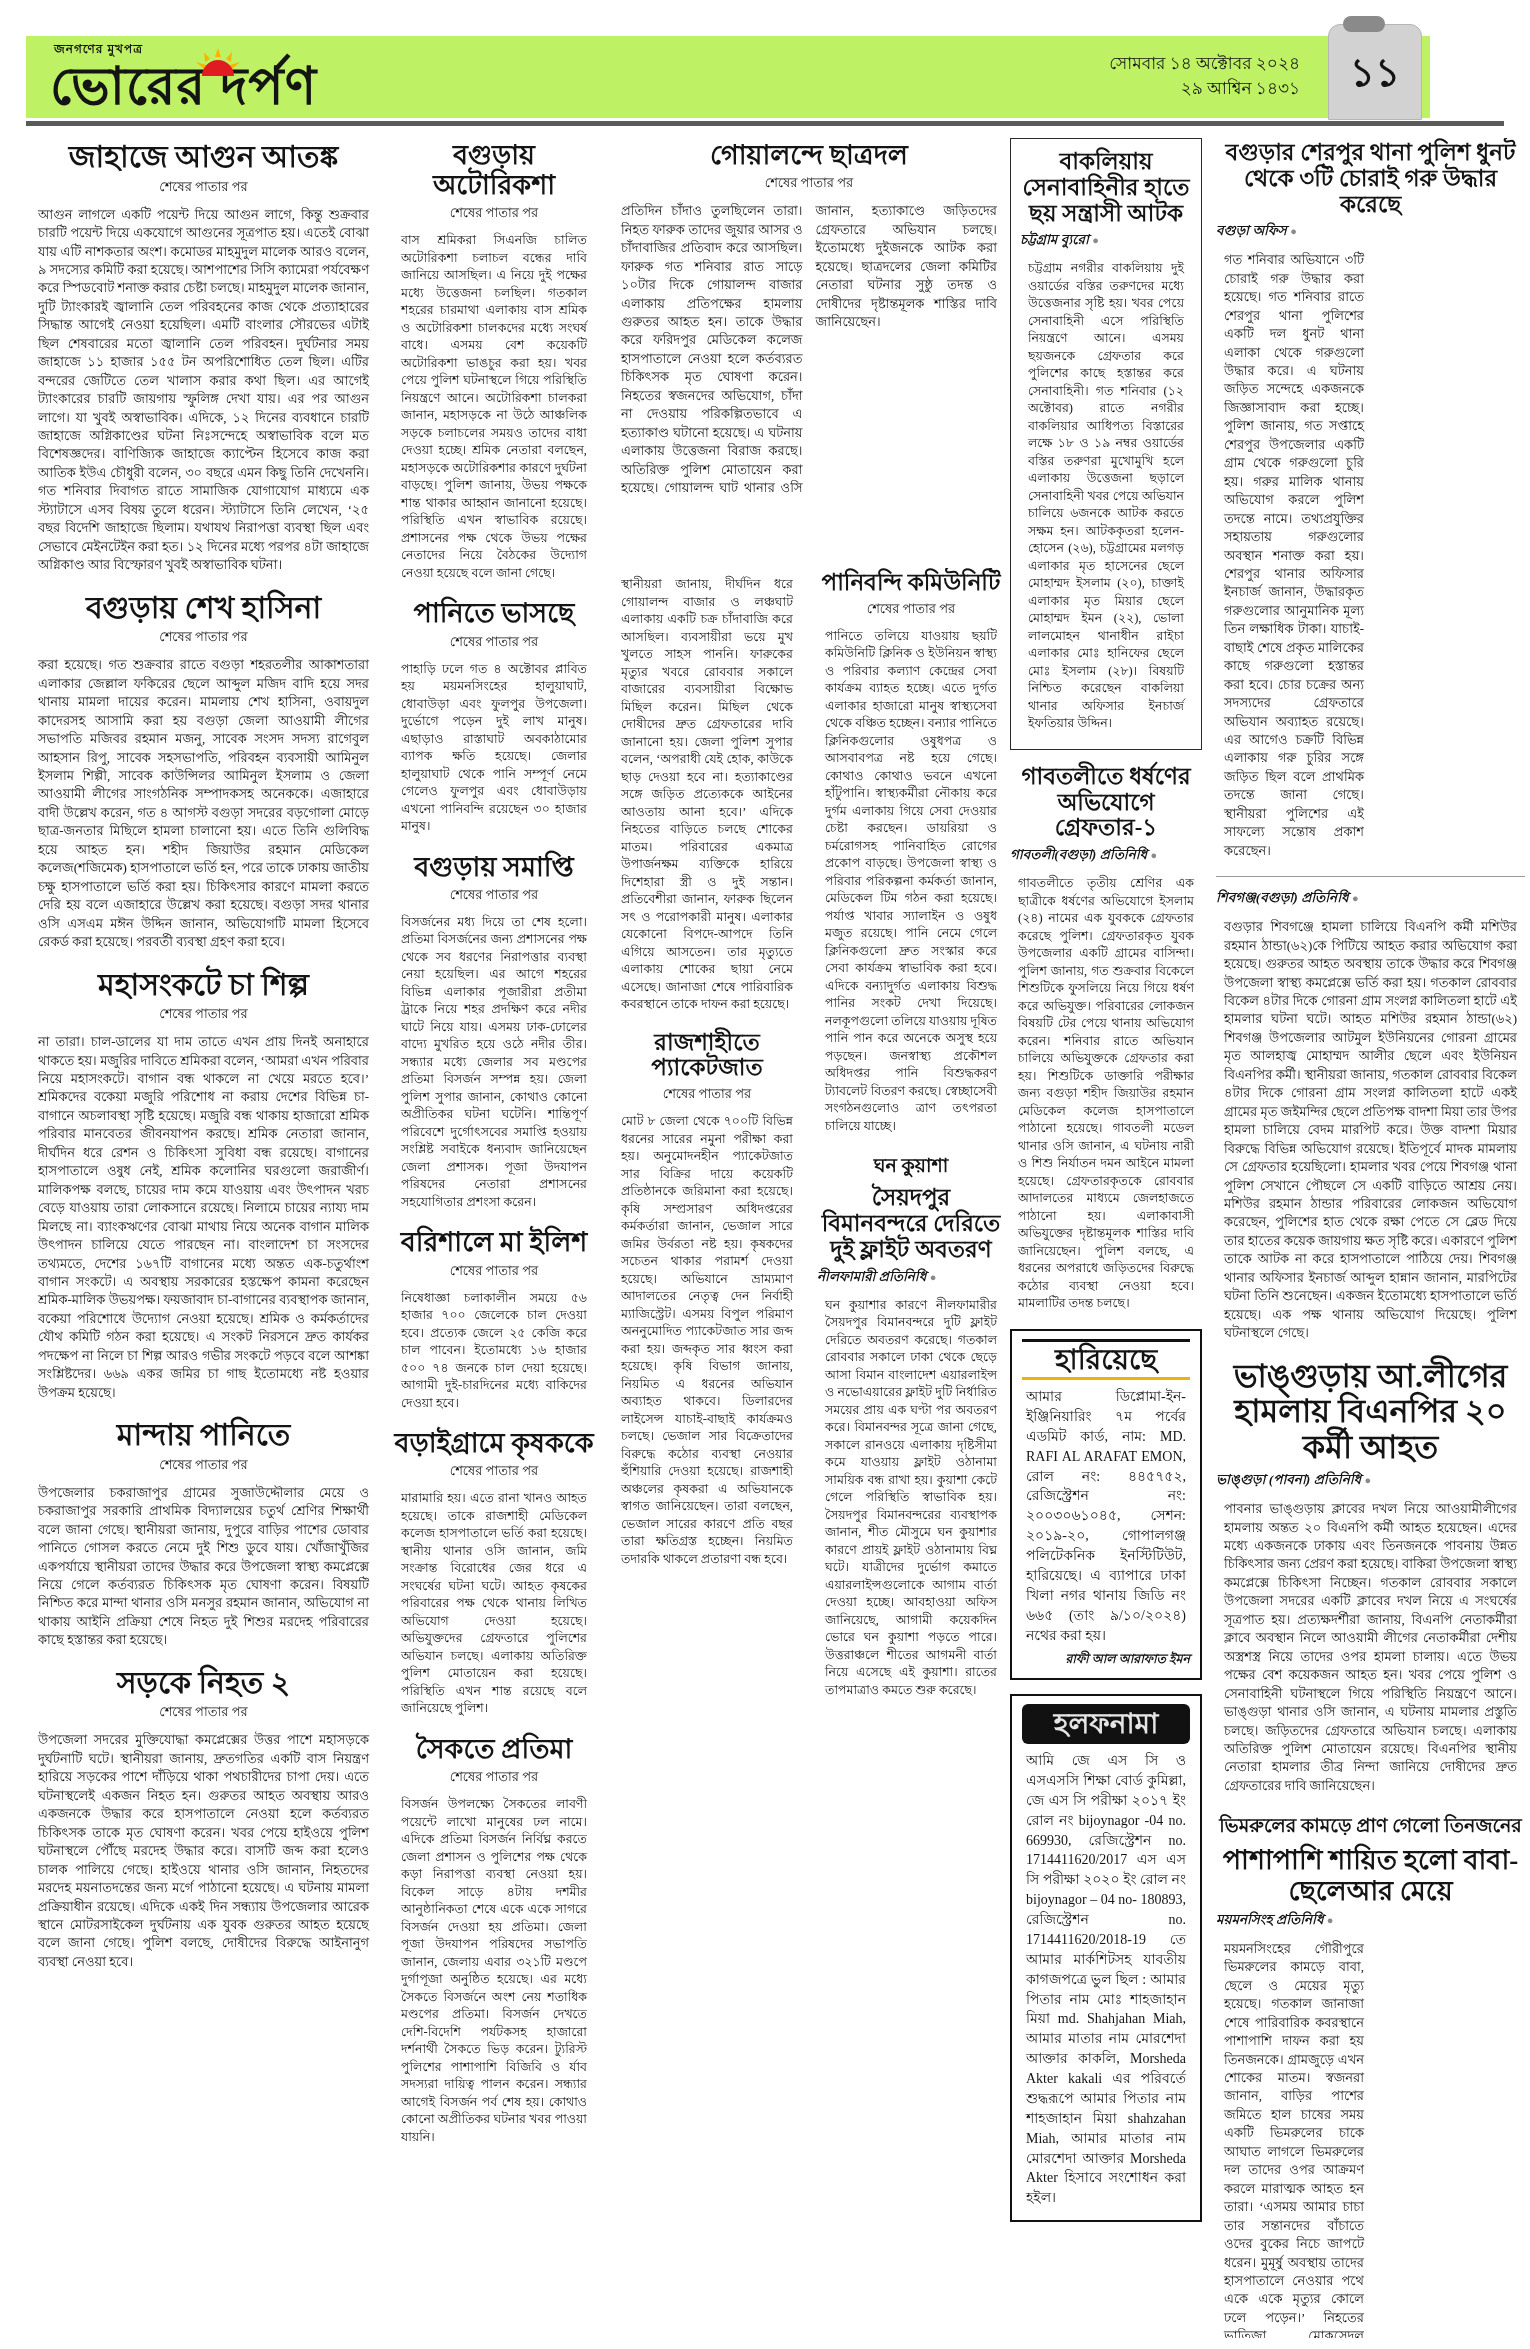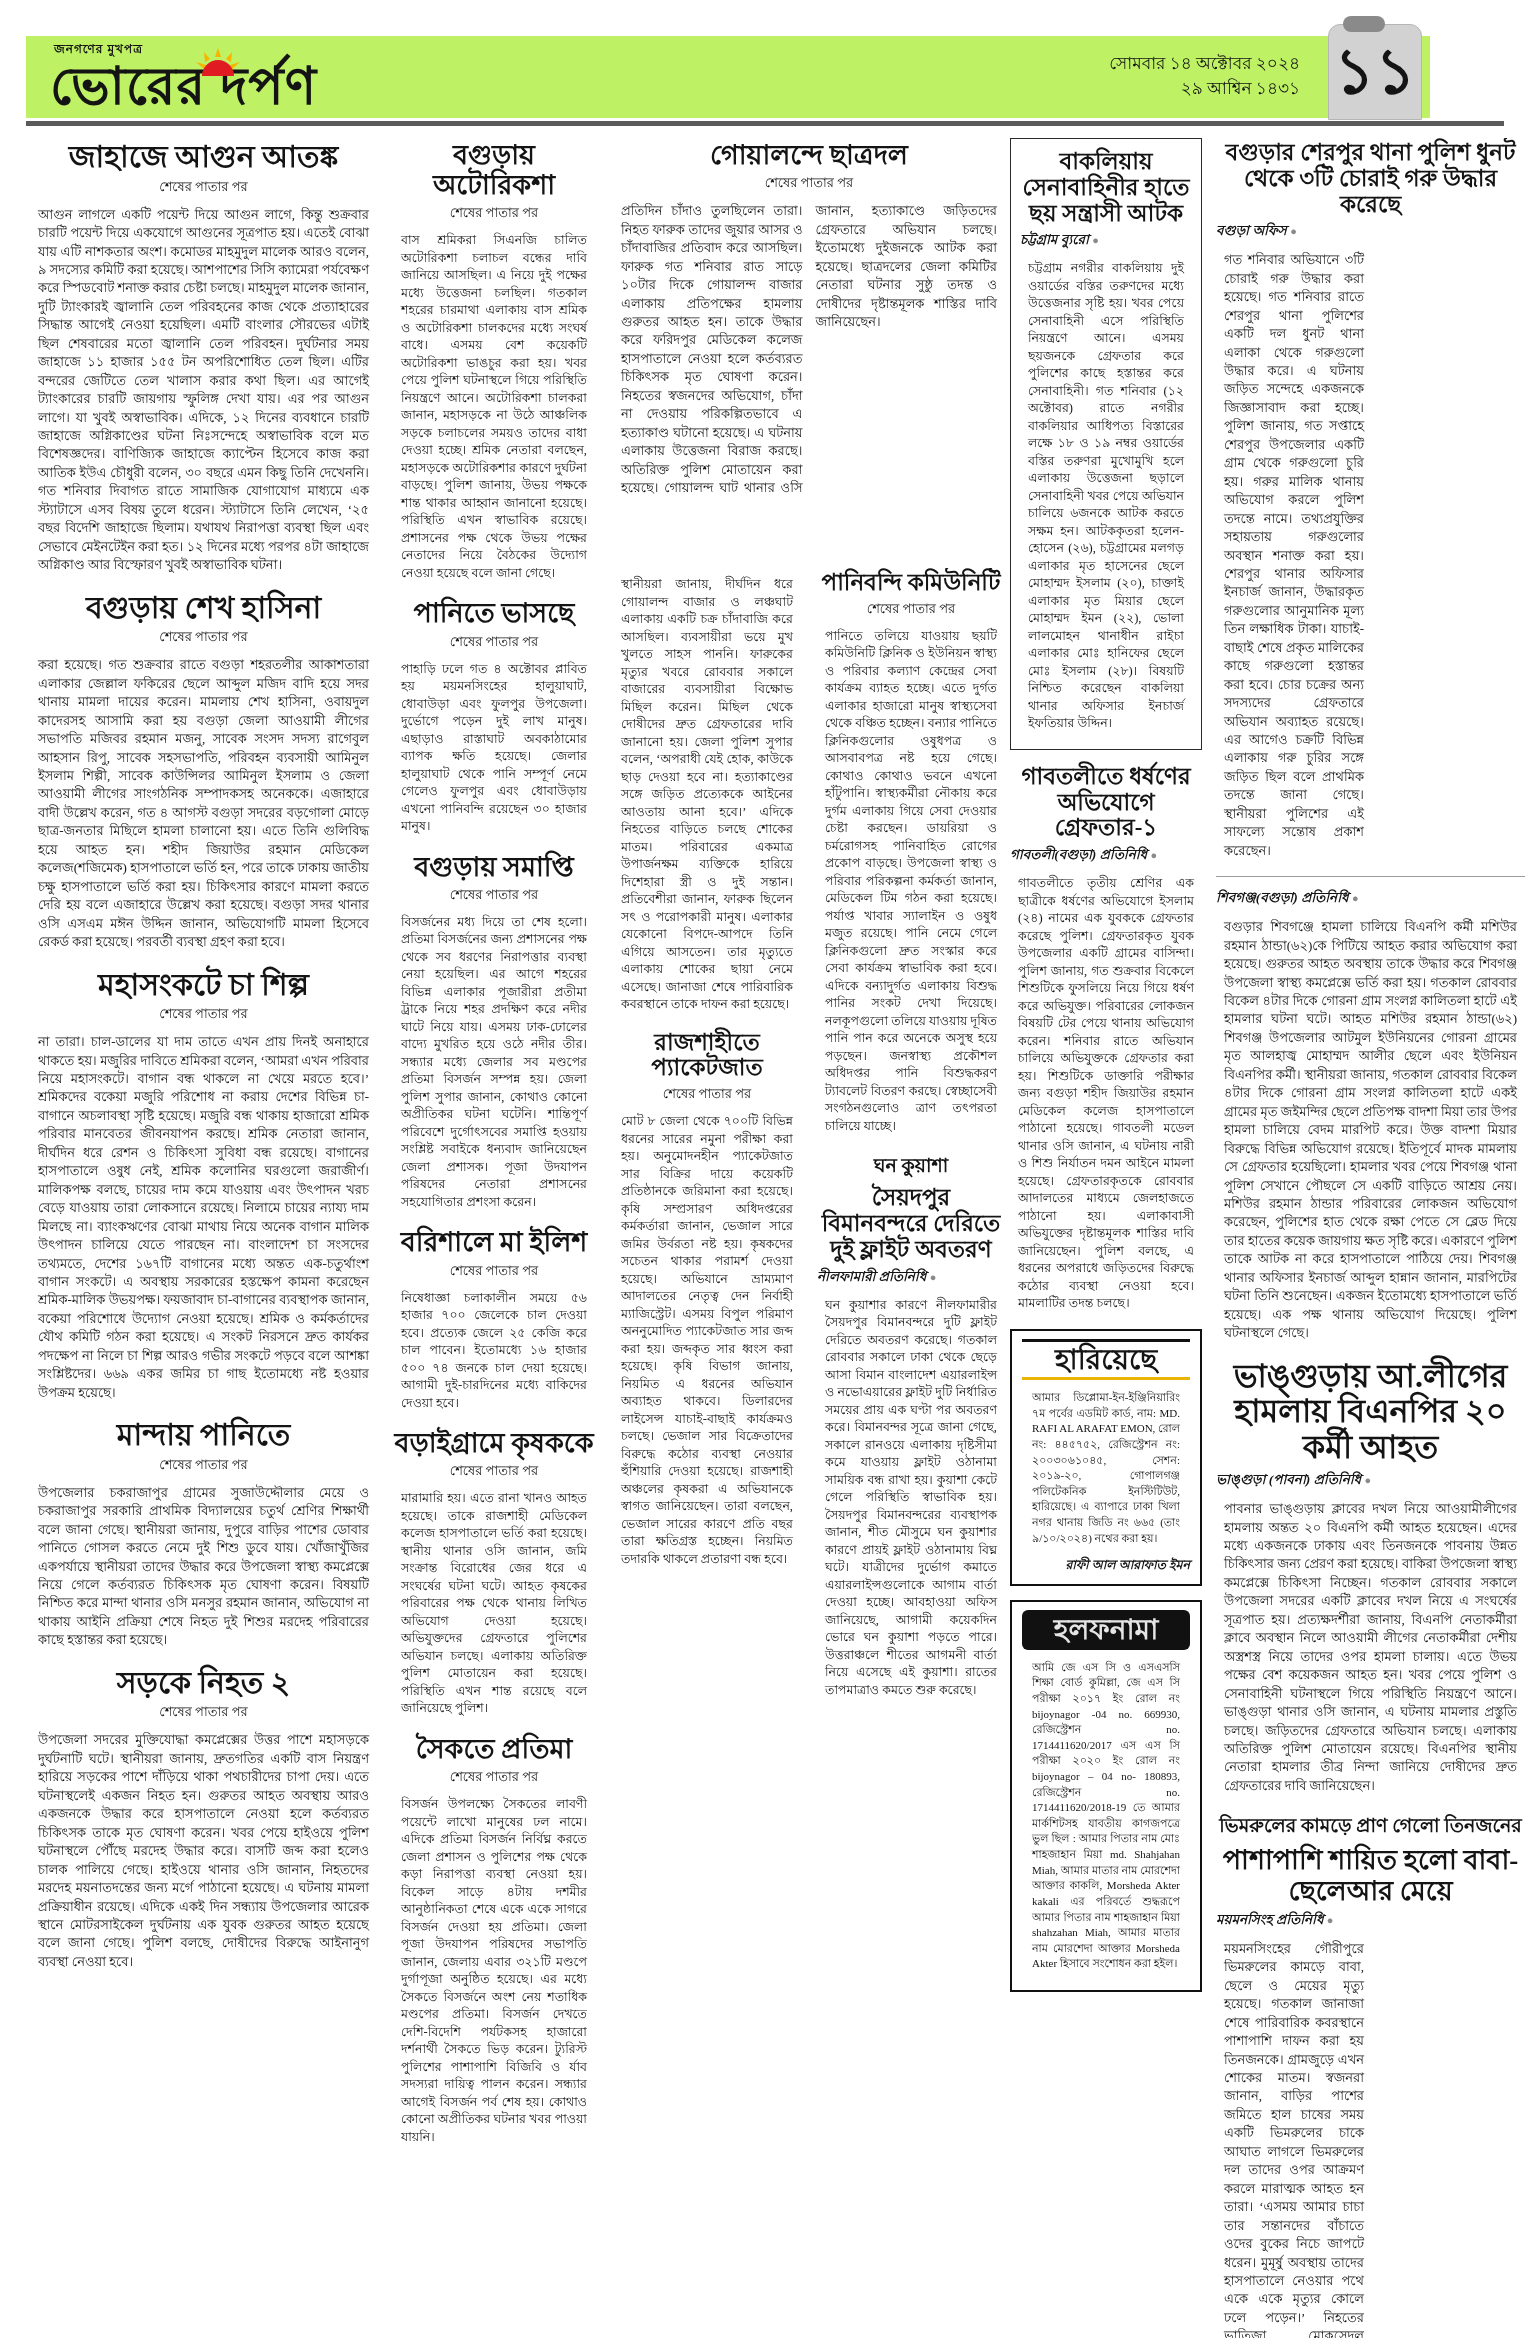--- a/index.html
+++ b/index.html
@@ -8,21 +8,21 @@
   
   .band{position:absolute;left:26px;top:36px;width:1404px;height:82px;background:#bef264;}
   .mast{position:absolute;left:24px;top:4px;}
   .tagline{font-size:12px;font-weight:700;letter-spacing:1px;margin-left:4px;}
   .logo-row{position:relative;font-size:52px;font-weight:900;line-height:1.05;letter-spacing:1px;}
   .sun{position:absolute;left:142px;top:-12px;width:52px;height:30px;}
   .dateblock{position:absolute;right:130px;top:16px;text-align:right;font-size:17px;line-height:1.45;font-weight:400;}
   .pagetab{position:absolute;right:8px;top:-12px;width:92px;height:94px;background:#d2d2d2;
            border:1px solid #b5b5b5;border-radius:12px 12px 0 0;display:flex;align-items:center;justify-content:center;}
   .tab-notch{position:absolute;top:-9px;left:14px;width:42px;height:16px;background:#8a8a8a;border-radius:8px;}
-  .pagenum{font-size:63px;font-weight:900;line-height:1;}
+  .pagenum{font-size:39px;font-weight:900;line-height:1;}
   .main-rule{position:absolute;left:26px;top:121px;width:1478px;height:5px;background:#5a5a5a;}
   
   main{position:absolute;left:0;top:138px;width:1496px;height:2200px;}
   .strip{position:absolute;top:0;height:2200px;overflow:hidden;}
   #stripA{left:30px;width:347px;}
   #stripB{left:393px;width:202px;}
   #gowWrap{position:absolute;left:613px;top:0;width:392px;height:424px;overflow:hidden;}
   #stripC{left:613px;top:430px;width:188px;height:1770px;}
   #stripD{left:817px;top:430px;width:188px;height:1770px;}
   #stripE{left:1010px;width:192px;}
@@ -42,21 +42,21 @@
   #stripB .body,#stripC .body,#stripD .body,#stripE .body{font-size:12.5px;line-height:1.4;}
   .cols2{columns:2;column-gap:13px;column-fill:auto;}
   #gowBody{height:300px;}
   .boxed{border:1.5px solid #2a2a2a;padding:8px 9px;margin-bottom:14px;}
   .sep{border:0;border-top:1px solid #9a9a9a;margin:10px 0;}
   
   .ad{border:2.5px solid #111;padding:8px 10px;margin-bottom:14px;}
   .ad-title{text-align:center;font-weight:900;font-size:28px;margin:0 0 7px;line-height:1.2;}
   .ad-title.outline{border-top:3px solid #111;border-bottom:3px solid #eab308;padding:1px 0;}
   .ad-title.inverse{background:#111;color:#e5e5e5;border-radius:6px;padding:3px 0;}
-  .ad-body{font-size:11px;line-height:1.42;text-align:justify;margin:10px;}
+  .ad-body{font-size:14px;line-height:1.42;text-align:justify;margin:4px;}
   .ad-sign{text-align:right;font-weight:700;font-style:italic;font-size:12.5px;margin-top:5px;}
 </style>
 </head>
 <body>
 
 <div class="page">
 
   <header class="band">
     <div class="mast">
       <div class="tagline">জনগণের মুখপত্র</div>

